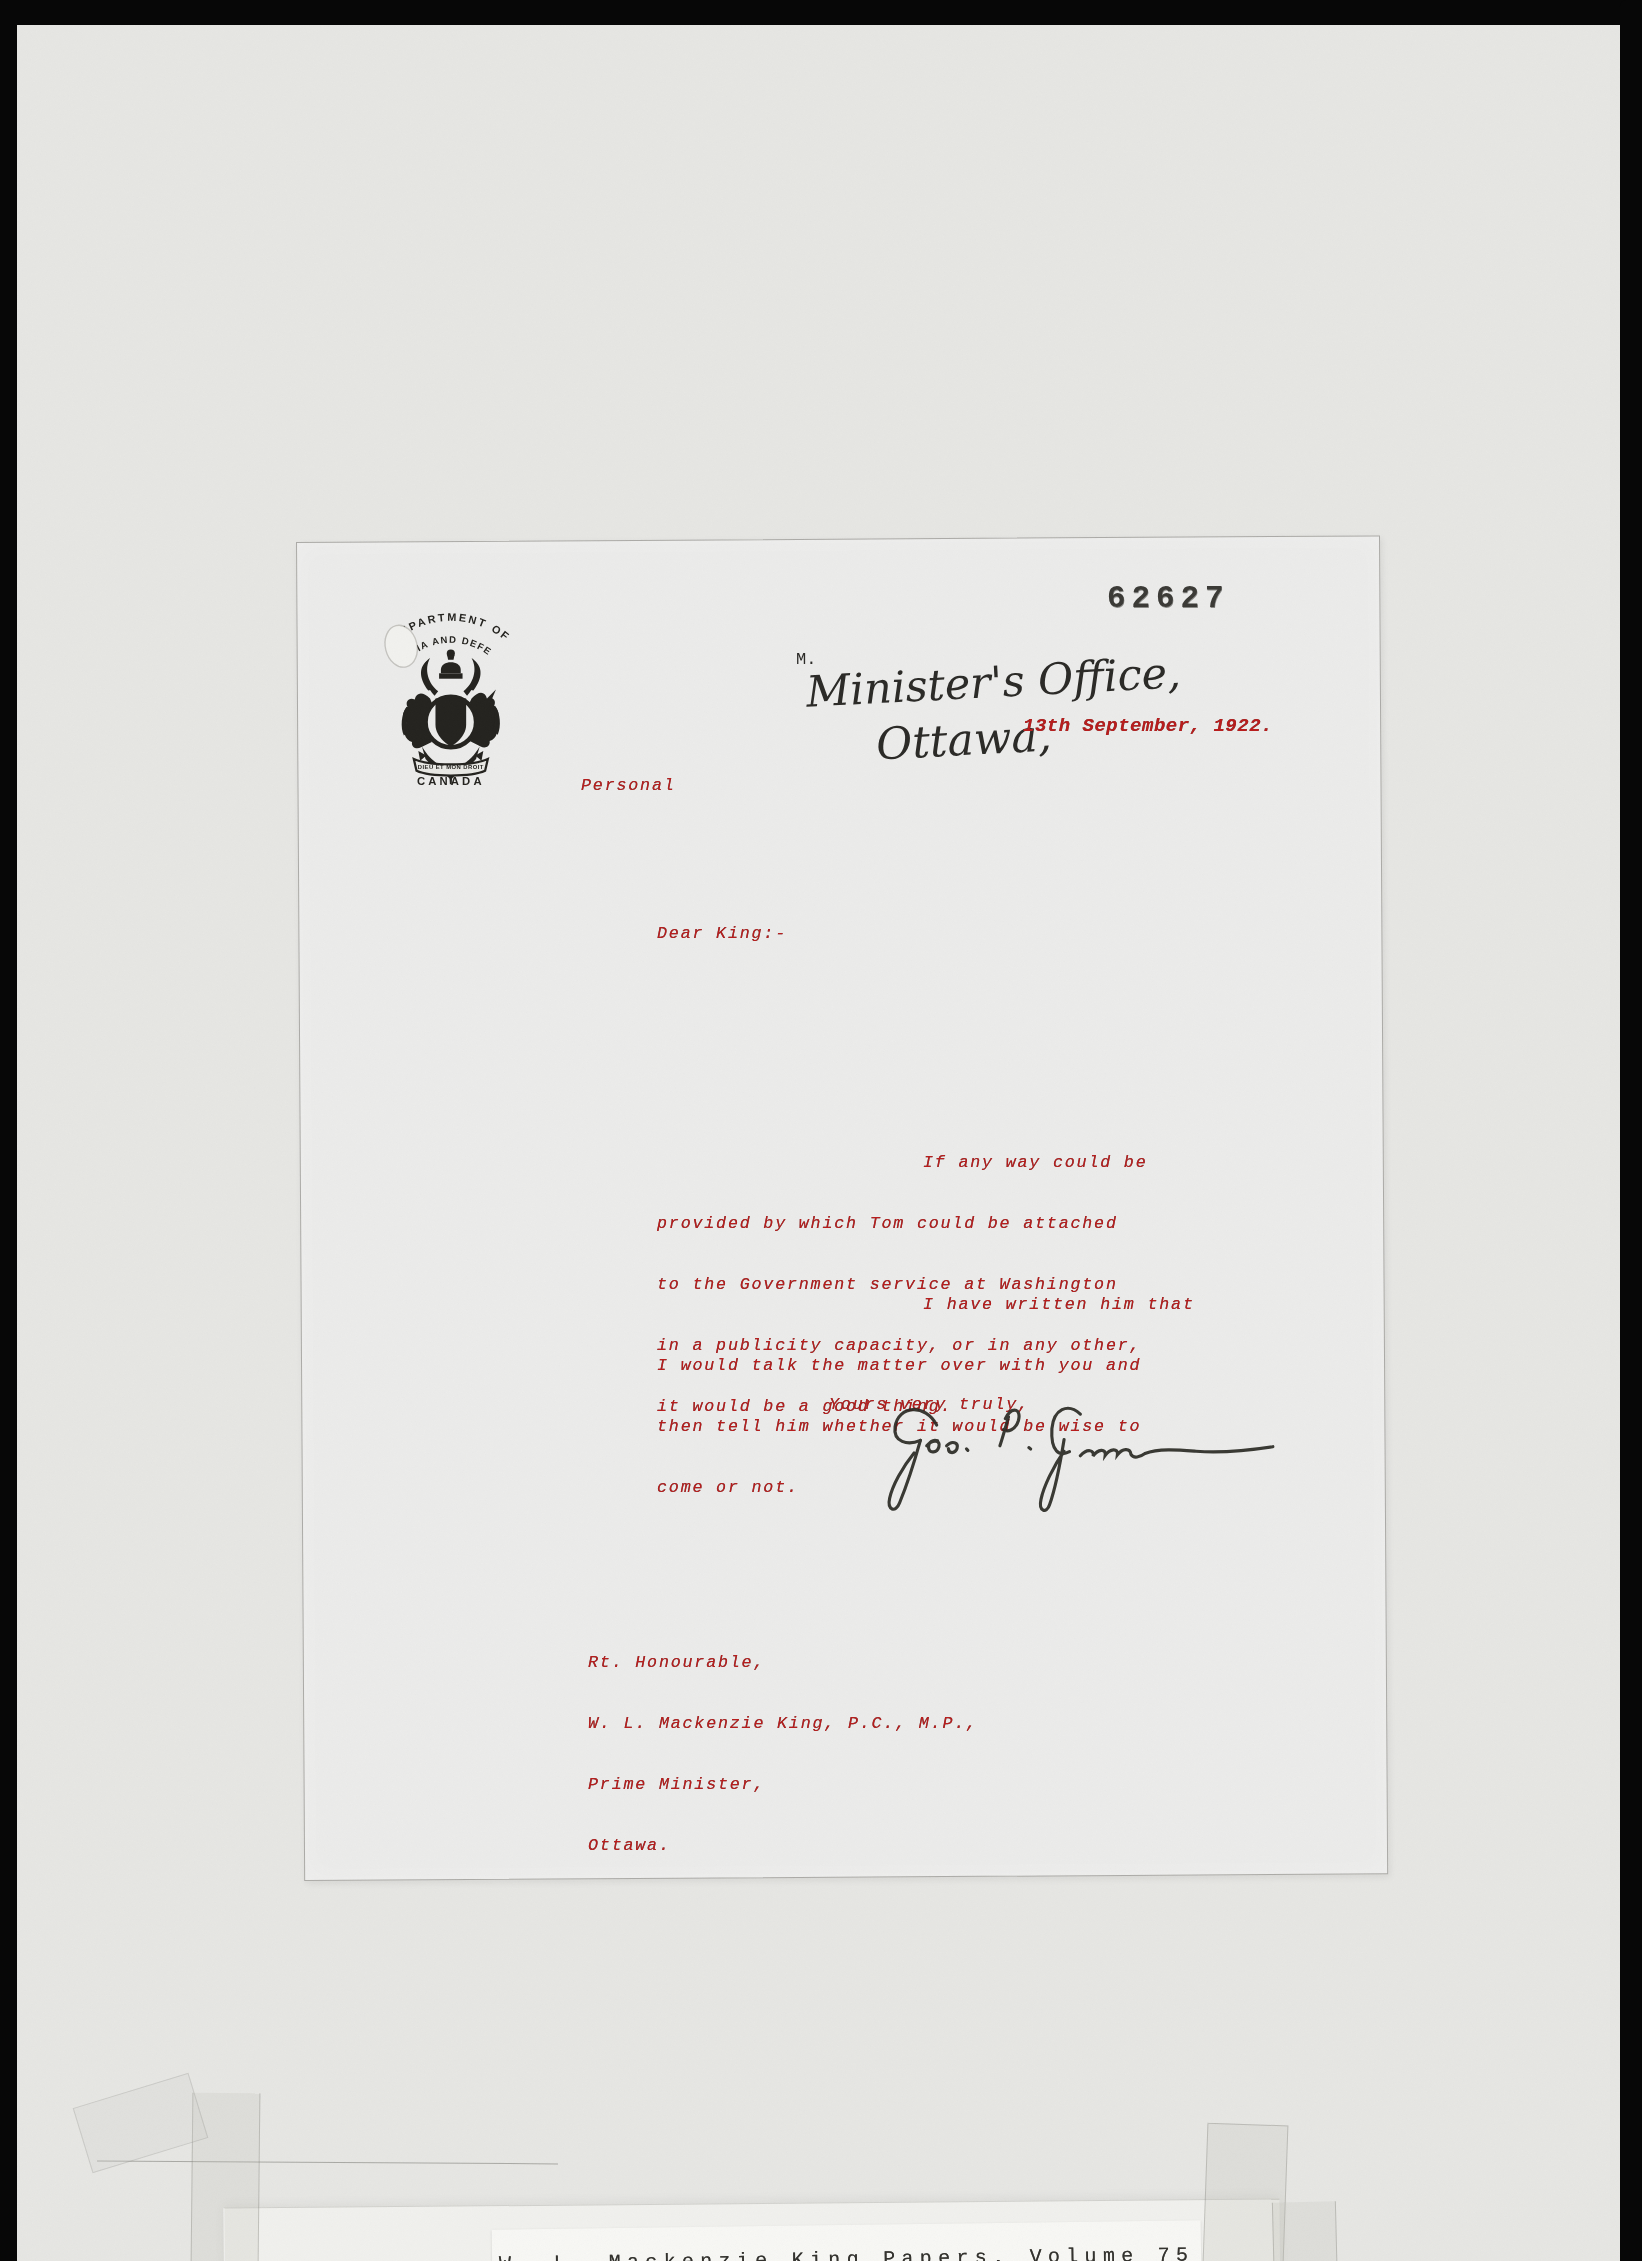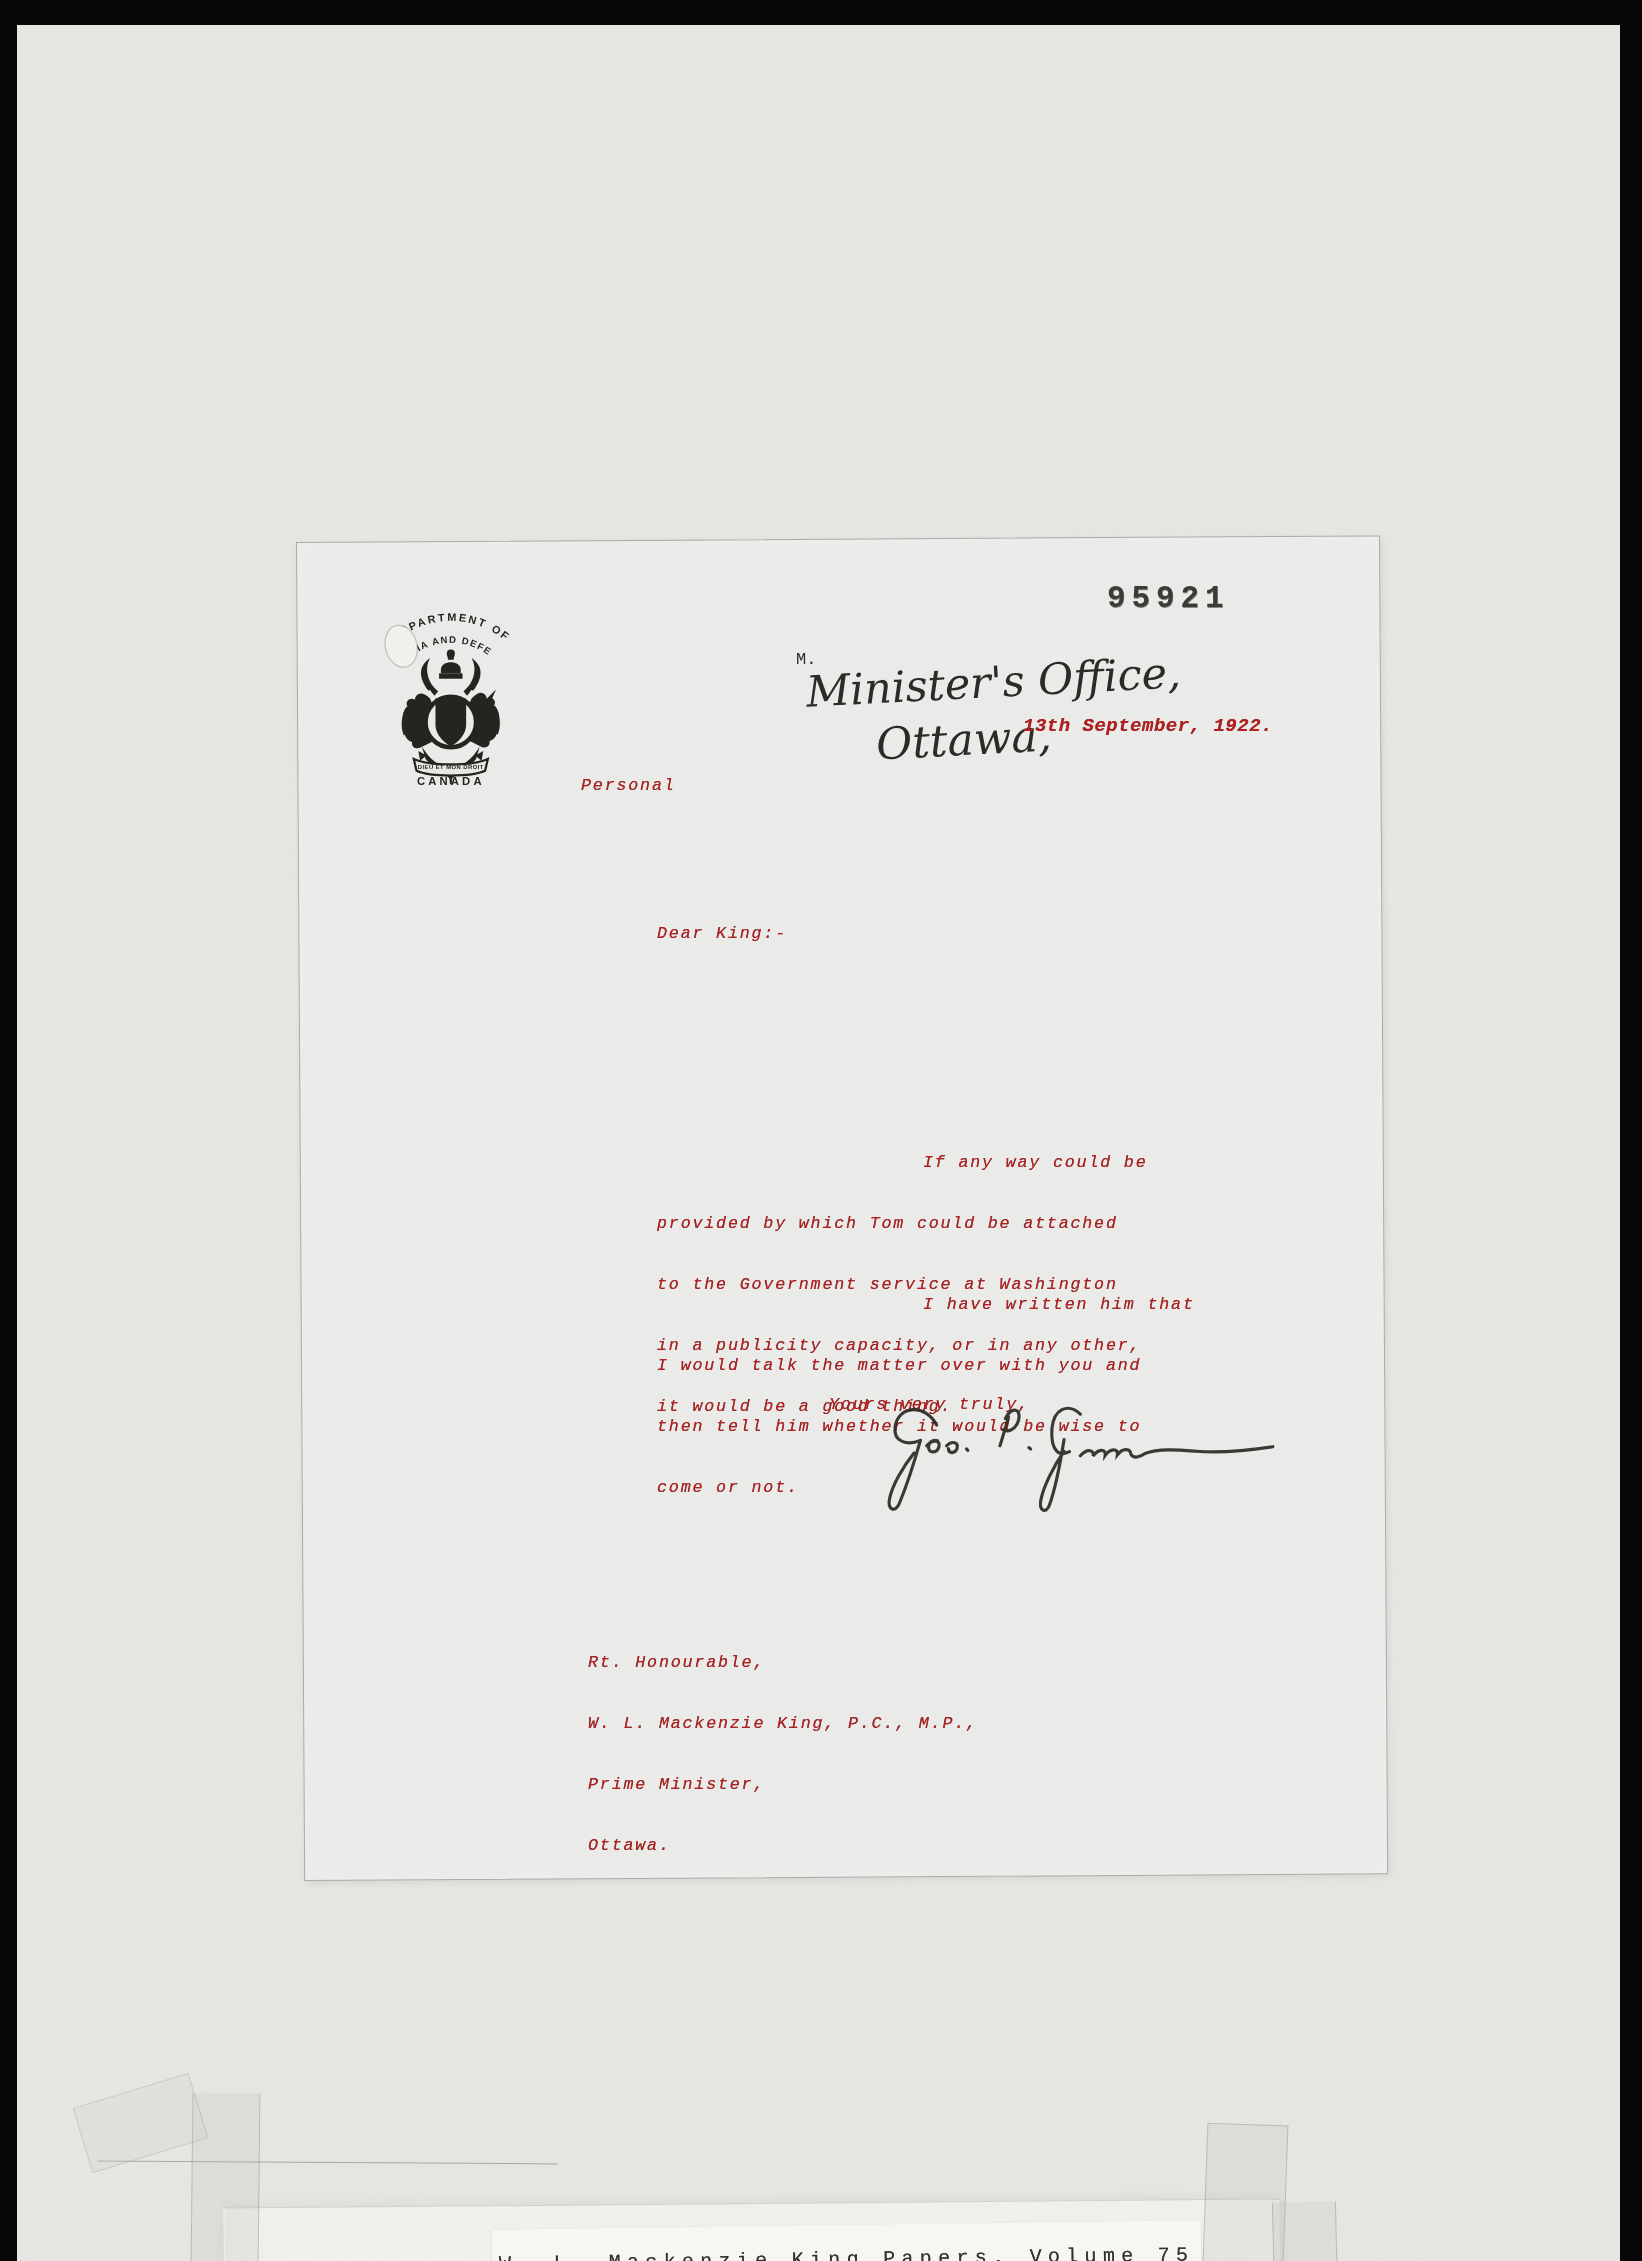--- a/index.html
+++ b/index.html
@@ -77,21 +77,21 @@
   .noise{position:absolute;left:0;top:0;width:1643px;height:2562px;z-index:50;opacity:0.55;
          pointer-events:none;}
 </style>
 </head>
 <body>
 
 <div class="stage">
 
   <div class="paper"></div>
 
-  <div class="stamp-number">95921</div>
+  <div class="stamp-number">62627</div>
 
   <svg class="crest-svg" viewBox="0 0 390 405" xmlns="http://www.w3.org/2000/svg">
     <defs>
       <path id="arcTop" d="M 47 68 A 188 188 0 0 1 289 68"></path>
       <path id="arcBot" d="M 82 102 A 140 140 0 0 1 254 102"></path>
     </defs>
     <g fill="#24231f">
       <text font-size="24" font-weight="bold" letter-spacing="5" font-family="Liberation Sans, sans-serif">
         <textPath href="#arcTop" startOffset="50%" text-anchor="middle">DEPARTMENT OF</textPath>
       </text>

